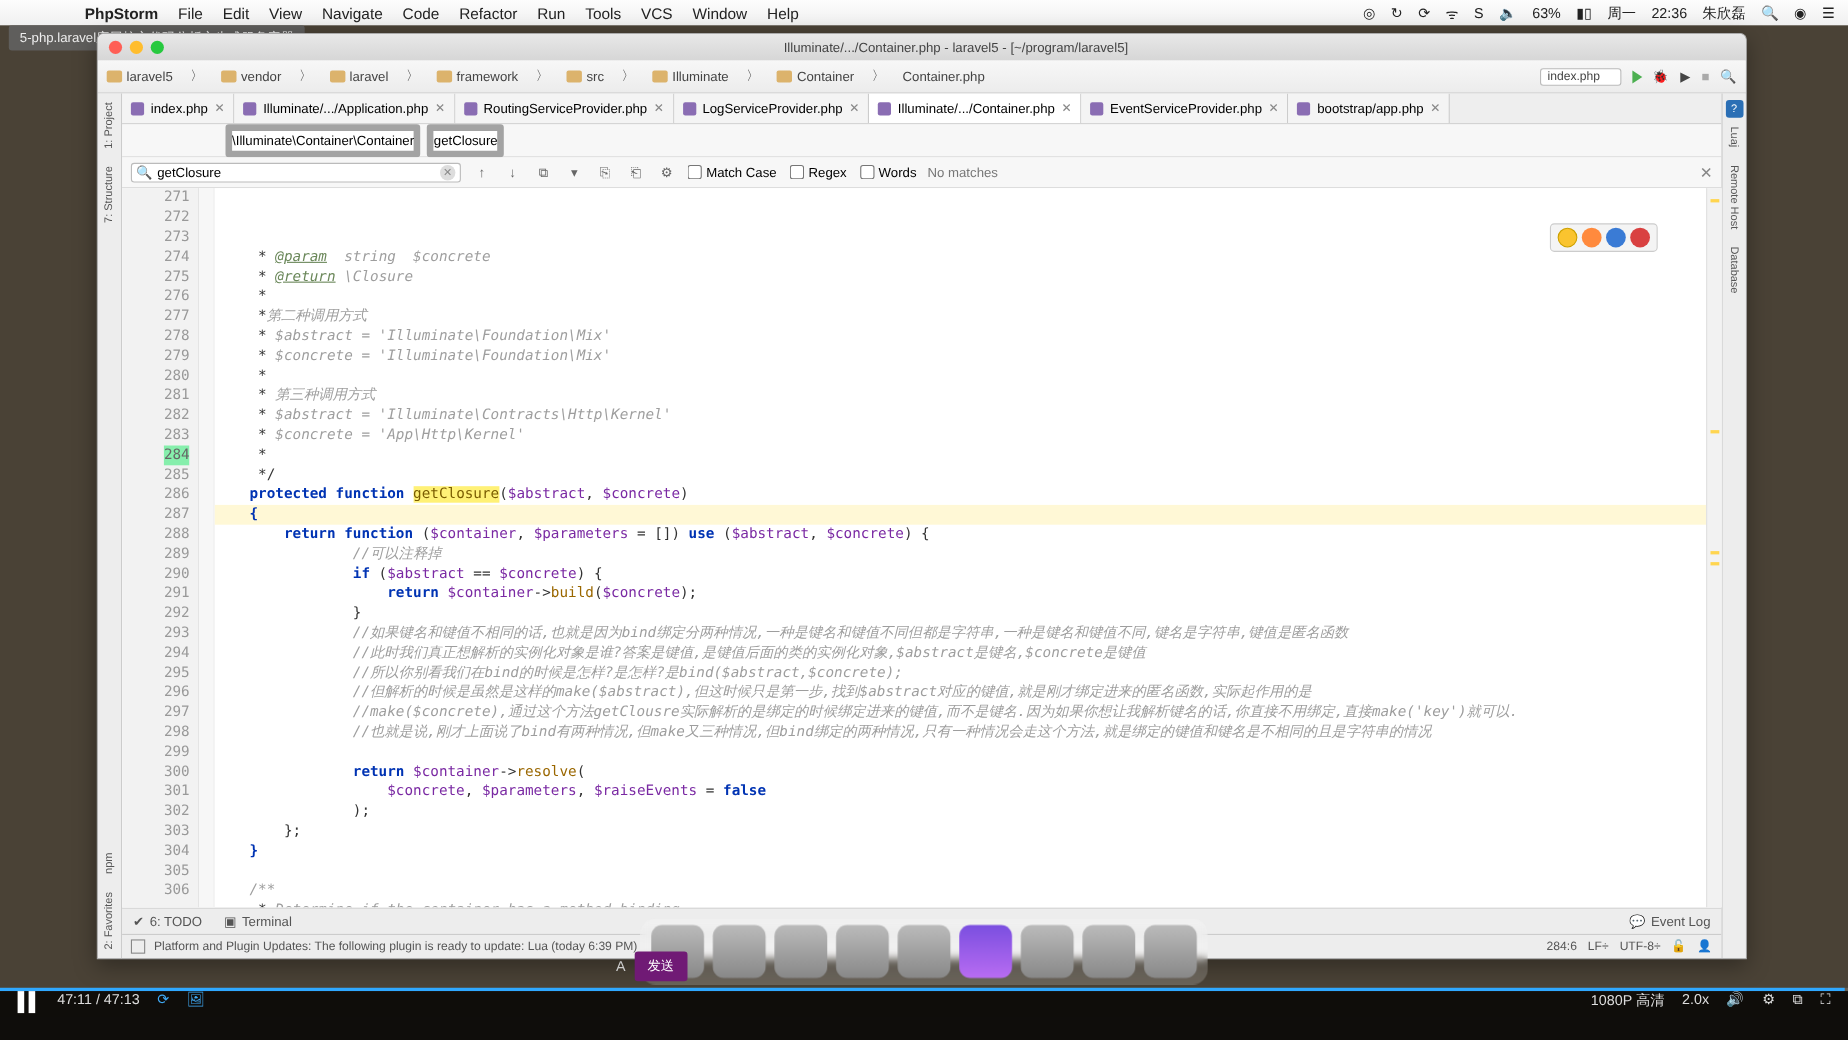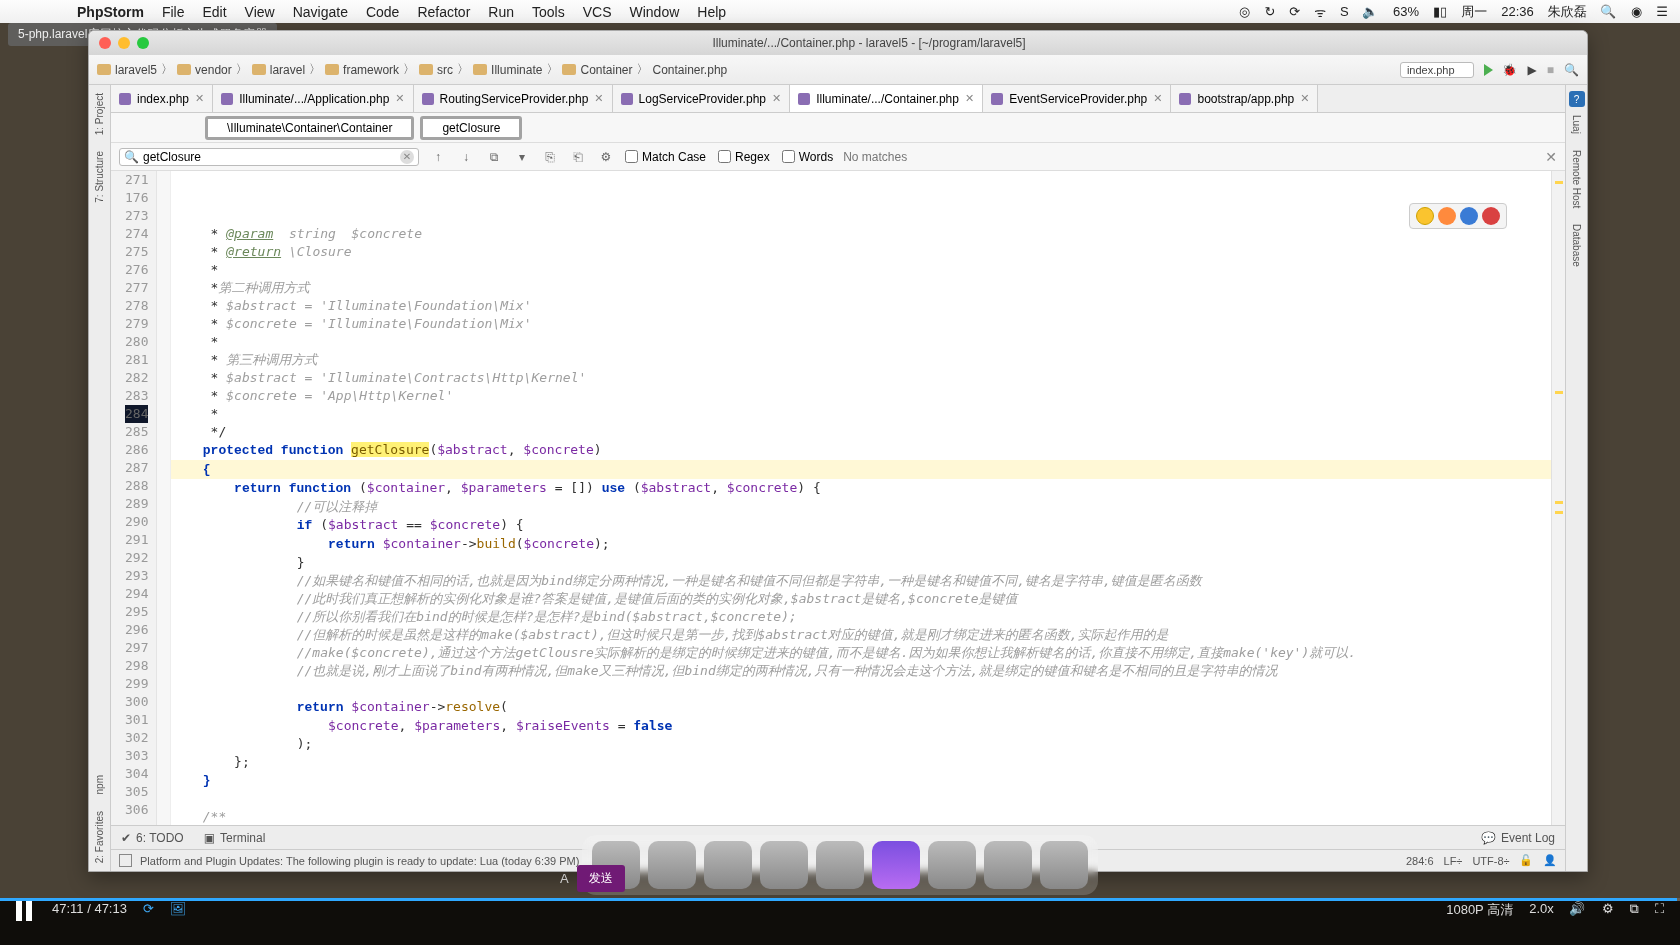--- a/index.html
+++ b/index.html
@@ -14,59 +14,59 @@
 .closepill{position:absolute;top:45px;left:830px;width:26px;height:26px;border-radius:13px;background:#555;color:#fff;display:flex;align-items:center;justify-content:center;font-size:14px;}
 #idewin{position:absolute;top:30px;left:88px;width:1500px;height:842px;background:#f2f2f2;border:1px solid #aaa;box-shadow:0 6px 20px rgba(0,0,0,.35);border-radius:6px 6px 0 0;display:flex;flex-direction:column;}
 .titlebar{height:24px;background:linear-gradient(#e8e8e8,#d6d6d6);border-radius:6px 6px 0 0;display:flex;align-items:center;padding:0 10px;font-size:12px;color:#444;}
 .titlebar .dots{display:flex;gap:7px;margin-right:12px;}
 .titlebar .dots b{width:12px;height:12px;border-radius:6px;display:block;}
 .titlebar .d1{background:#ff5f56;}
 .titlebar .d2{background:#ffbd2e;}
 .titlebar .d3{background:#27c93f;}
 .titlebar .t{flex:1;text-align:center;}
 .tbar{height:30px;background:linear-gradient(#f7f7f7,#ececec);border-bottom:1px solid #ccc;display:flex;align-items:center;padding:0 8px;font-size:12px;color:#444;}
-.crumb{display:flex;align-items:center;gap:4px;}
+.crumb{display:flex;align-items:center;gap:16px;}
 .crumb span{display:flex;align-items:center;gap:4px;}
 .foldericon{width:14px;height:11px;background:#dcb36c;border-radius:2px;display:inline-block;}
 .tbar .rside{margin-left:auto;display:flex;align-items:center;gap:10px;}
 .rside .runconf{border:1px solid #bbb;background:#fff;padding:1px 18px 1px 6px;border-radius:3px;font-size:11px;}
 .tri-green{border-left:9px solid #4caf50;border-top:6px solid transparent;border-bottom:6px solid transparent;width:0;height:0;}
 .bugicon{color:#2e7d32;font-weight:bold;}
 .ideBody{flex:1;display:flex;min-height:0;}
 .lstrip{width:22px;background:#ededed;border-right:1px solid #ccc;display:flex;flex-direction:column;align-items:center;font-size:10px;color:#555;}
 .lstrip .rot{writing-mode:vertical-rl;transform:rotate(180deg);padding:8px 0;white-space:nowrap;}
 .rstrip{width:22px;background:#ededed;border-left:1px solid #ccc;display:flex;flex-direction:column;align-items:center;font-size:10px;color:#555;}
 .rstrip .rot{writing-mode:vertical-rl;padding:8px 0;white-space:nowrap;}
 .center{flex:1;display:flex;flex-direction:column;min-width:0;}
 .edtabs{height:28px;background:#eee;border-bottom:1px solid #ccc;display:flex;align-items:center;font-size:12px;overflow:hidden;}
 .edtabs .tab{padding:0 8px;height:100%;display:flex;align-items:center;gap:6px;border-right:1px solid #ccc;background:#f4f4f4;white-space:nowrap;}
 .edtabs .tab.active{background:#fff;font-weight:500;}
 .edtabs .tab .x{color:#888;font-size:11px;}
 .edtabs .tab .fic{width:12px;height:12px;background:#8a6db3;border-radius:2px;}
 .navbar{height:30px;background:#f7f7f7;border-bottom:1px solid #ddd;display:flex;align-items:center;padding:0 8px;gap:6px;font-size:12px;}
-.navbar .nbox{border:3px solid #a3a3a3;background:#fff;padding:2px 19px;border-radius:3px;}
+.navbar .nbox{border:6px solid #a3a3a3;background:#fff;padding:2px 0;border-radius:3px;}
 .findbar{height:28px;background:#f7f7f7;border-bottom:1px solid #ddd;display:flex;align-items:center;padding:0 8px;gap:10px;font-size:12px;}
 .findbar .finput{display:flex;align-items:center;border:1px solid #bbb;background:#fff;border-radius:3px;padding:1px 4px;width:300px;}
 .findbar .finput .mag{font-size:12px;margin-right:4px;}
 .findbar .finput input{border:none;outline:none;flex:1;font-size:12px;}
 .findbar .finput .clr{color:#888;background:#ddd;border-radius:8px;width:14px;height:14px;display:flex;align-items:center;justify-content:center;font-size:10px;}
 .findbar .fb{width:18px;height:18px;display:flex;align-items:center;justify-content:center;color:#666;font-size:12px;}
 .findbar .chkgrp{display:flex;align-items:center;gap:12px;}
 .findbar .chk{display:flex;align-items:center;gap:4px;}
 .findbar .chk input{width:13px;height:13px;}
 .findbar .nom{color:#777;}
 .findbar .closef{margin-left:auto;color:#888;font-size:14px;}
 .editor{flex:1;display:flex;background:#fff;font-family:Menlo,Consolas,monospace;font-size:13px;line-height:18px;min-height:0;overflow:hidden;position:relative;}
 .gutter{background:#f2f2f2;color:#999;text-align:right;padding:0 8px 0 14px;user-select:none;border-right:1px solid #e4e4e4;}
-.gutter .cur{background:#0f172a;color:#666;}
+.gutter .cur{background:#86efac;color:#666;margin-left:24px;}
 .marks{width:14px;background:#f7f7f7;border-right:1px solid #eee;}
 .code{flex:1;white-space:pre;color:#333;position:relative;overflow:hidden;}
 .code .ln .cm{color:#9e9e9e;font-style:italic;}
 .code .ln .doctag{color:#6a8759;font-style:italic;text-decoration:underline;}
-.code .ln .kw{color:#0033b3;font-weight:600;font-family:Liberation Mono, monospace;}
+.code .ln .kw{color:#0033b3;font-weight:600;}
 .code .ln .fn{color:#7a5c00;}
 .code .ln .var{color:#7a29a3;}
 .code .ln .call{color:#9a6700;}
 .code .ln .false{color:#0033b3;font-weight:600;}
 .code .ln.hl{background:#fff8d6;}
 .hlname{background:#fff176;}
 .browserfab{position:absolute;top:32px;right:44px;background:#f4f4f4;border:1px solid #ccc;border-radius:4px;padding:3px 6px;display:flex;gap:4px;}
 .browserfab b{width:18px;height:18px;border-radius:9px;display:block;}
 .bc1{background:#fac42f;border:1px solid #cda100;}
 .bc2{background:#ff8a3d;}
@@ -275,21 +275,21 @@
               <span>Words</span>
             </label>
         </div>
         <span class="nom">No matches</span>
         <span class="closef">✕</span>
       </div>
 
       <div class="editor">
         <div class="gutter" id="gutter">
             <div>271</div>
-            <div>176</div>
+            <div>272</div>
             <div>273</div>
             <div>274</div>
             <div>275</div>
             <div>276</div>
             <div>277</div>
             <div>278</div>
             <div>279</div>
             <div>280</div>
             <div>281</div>
             <div>282</div>

